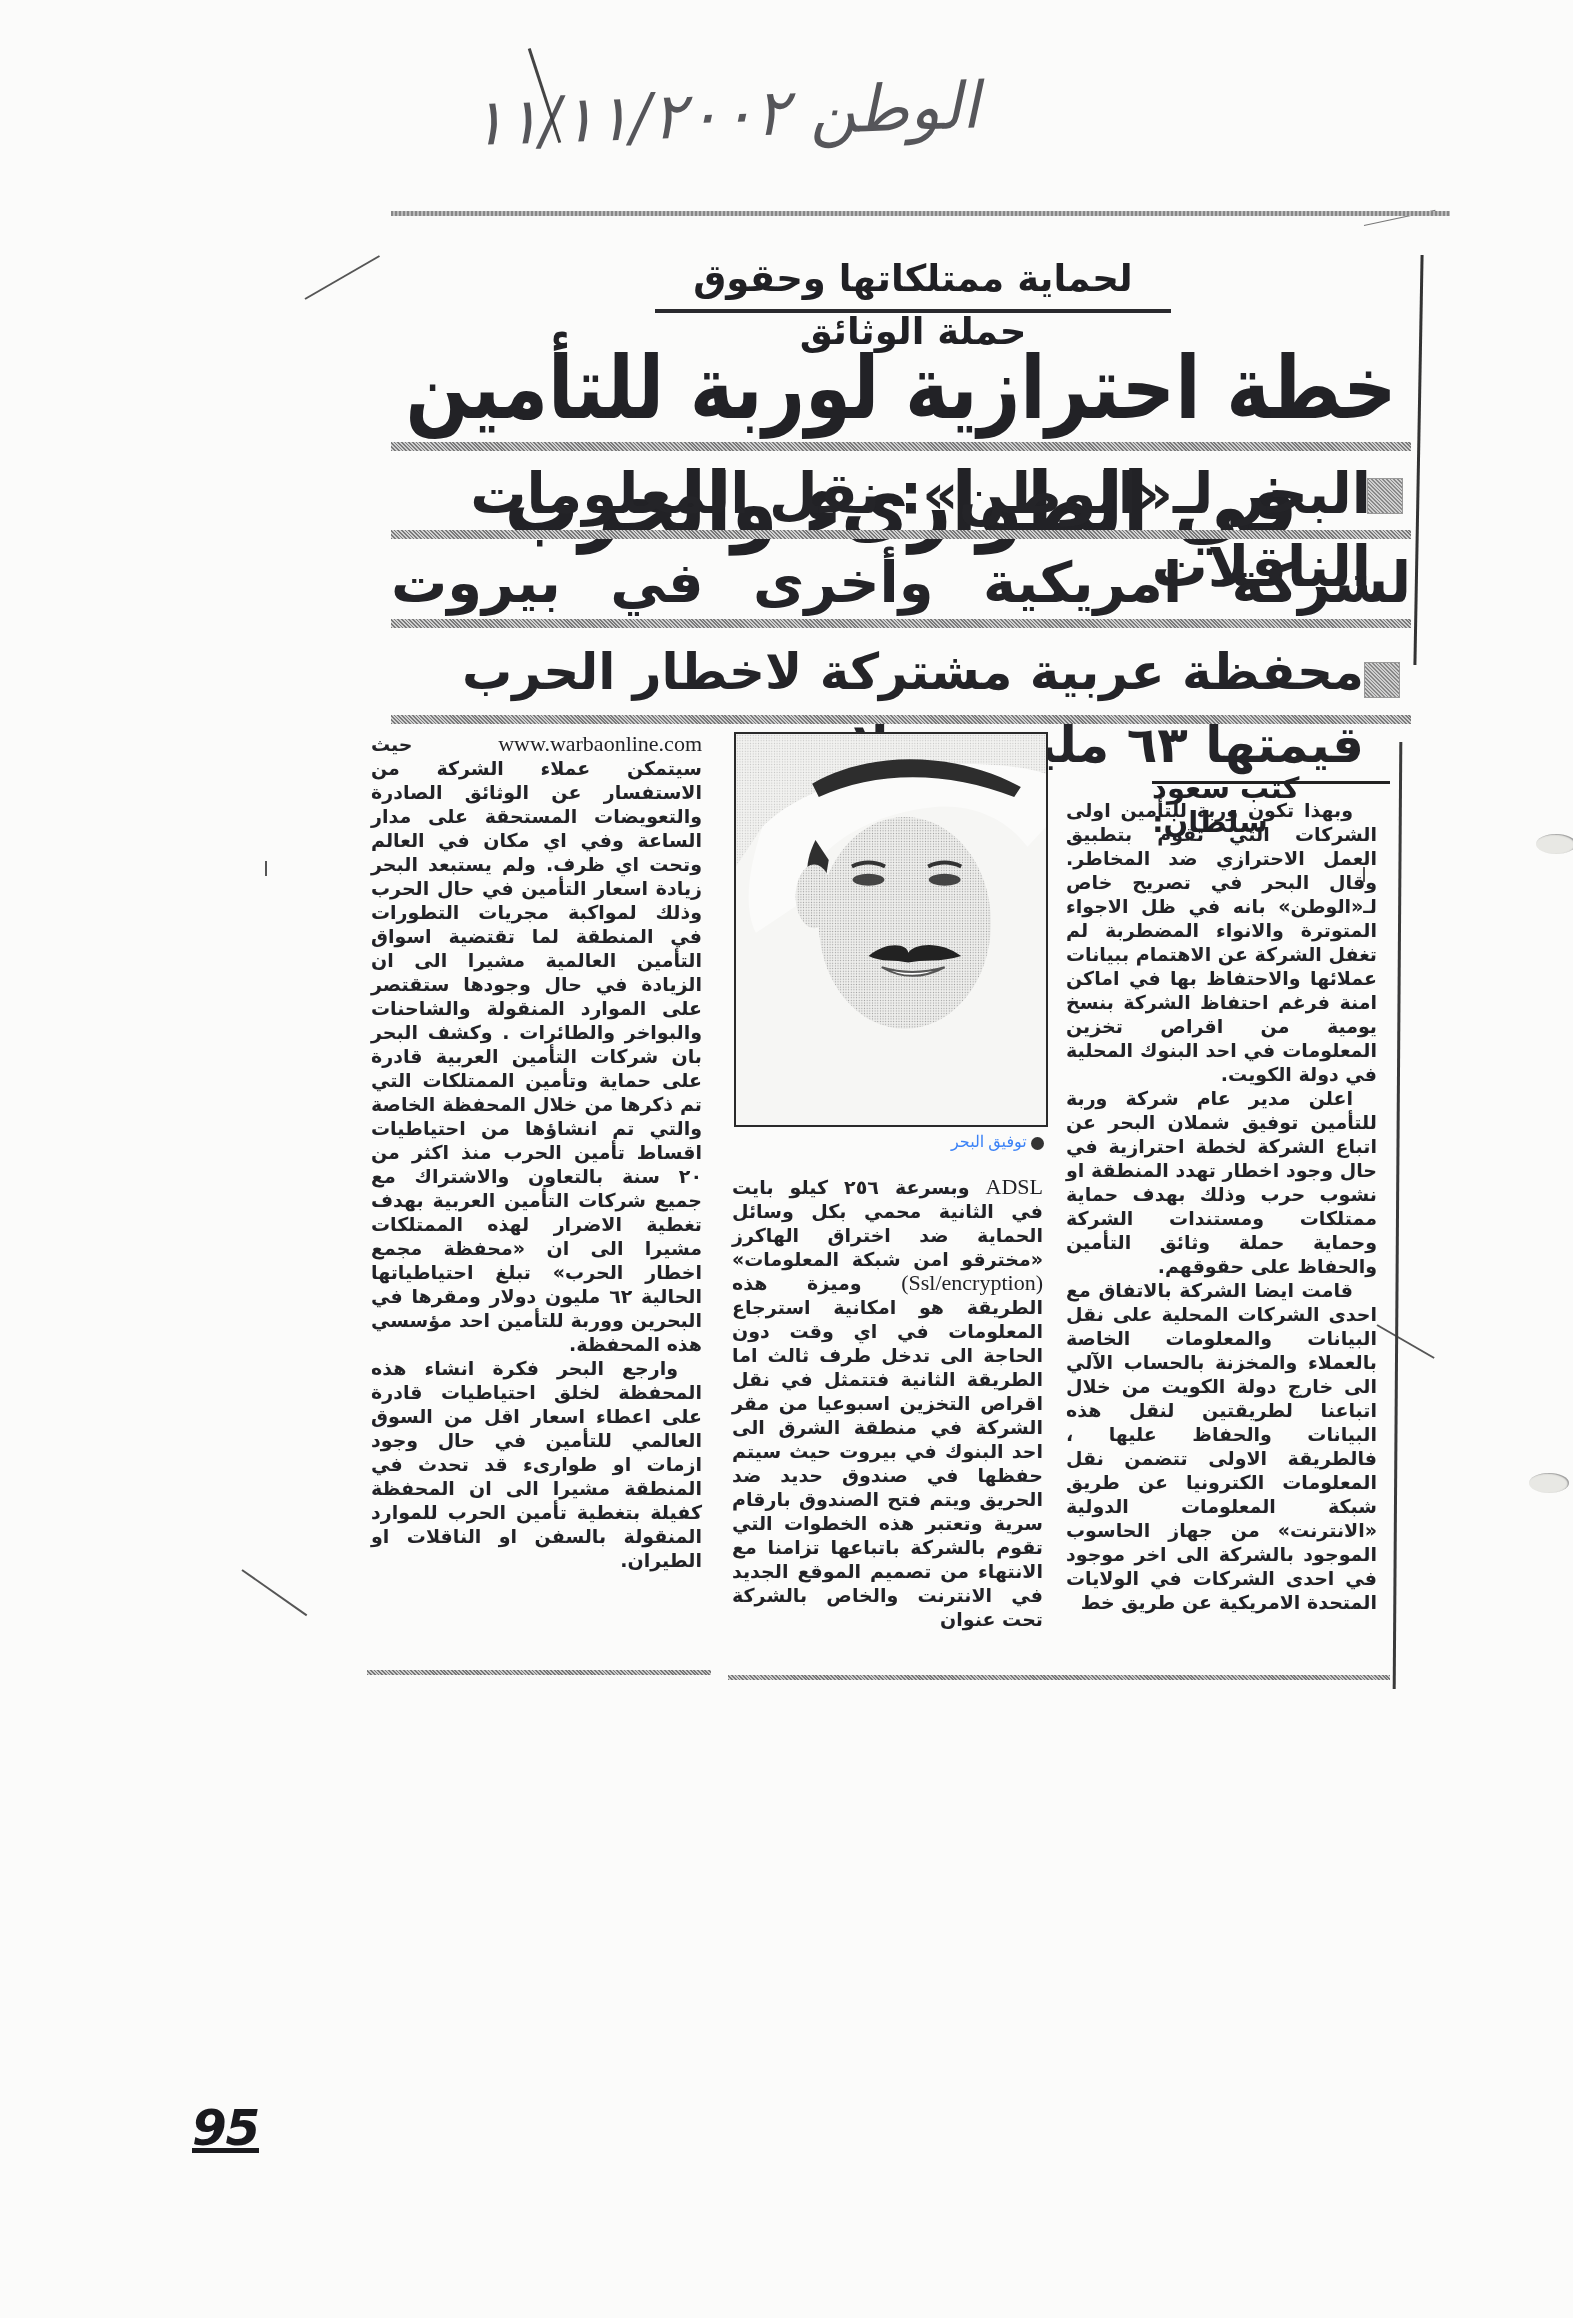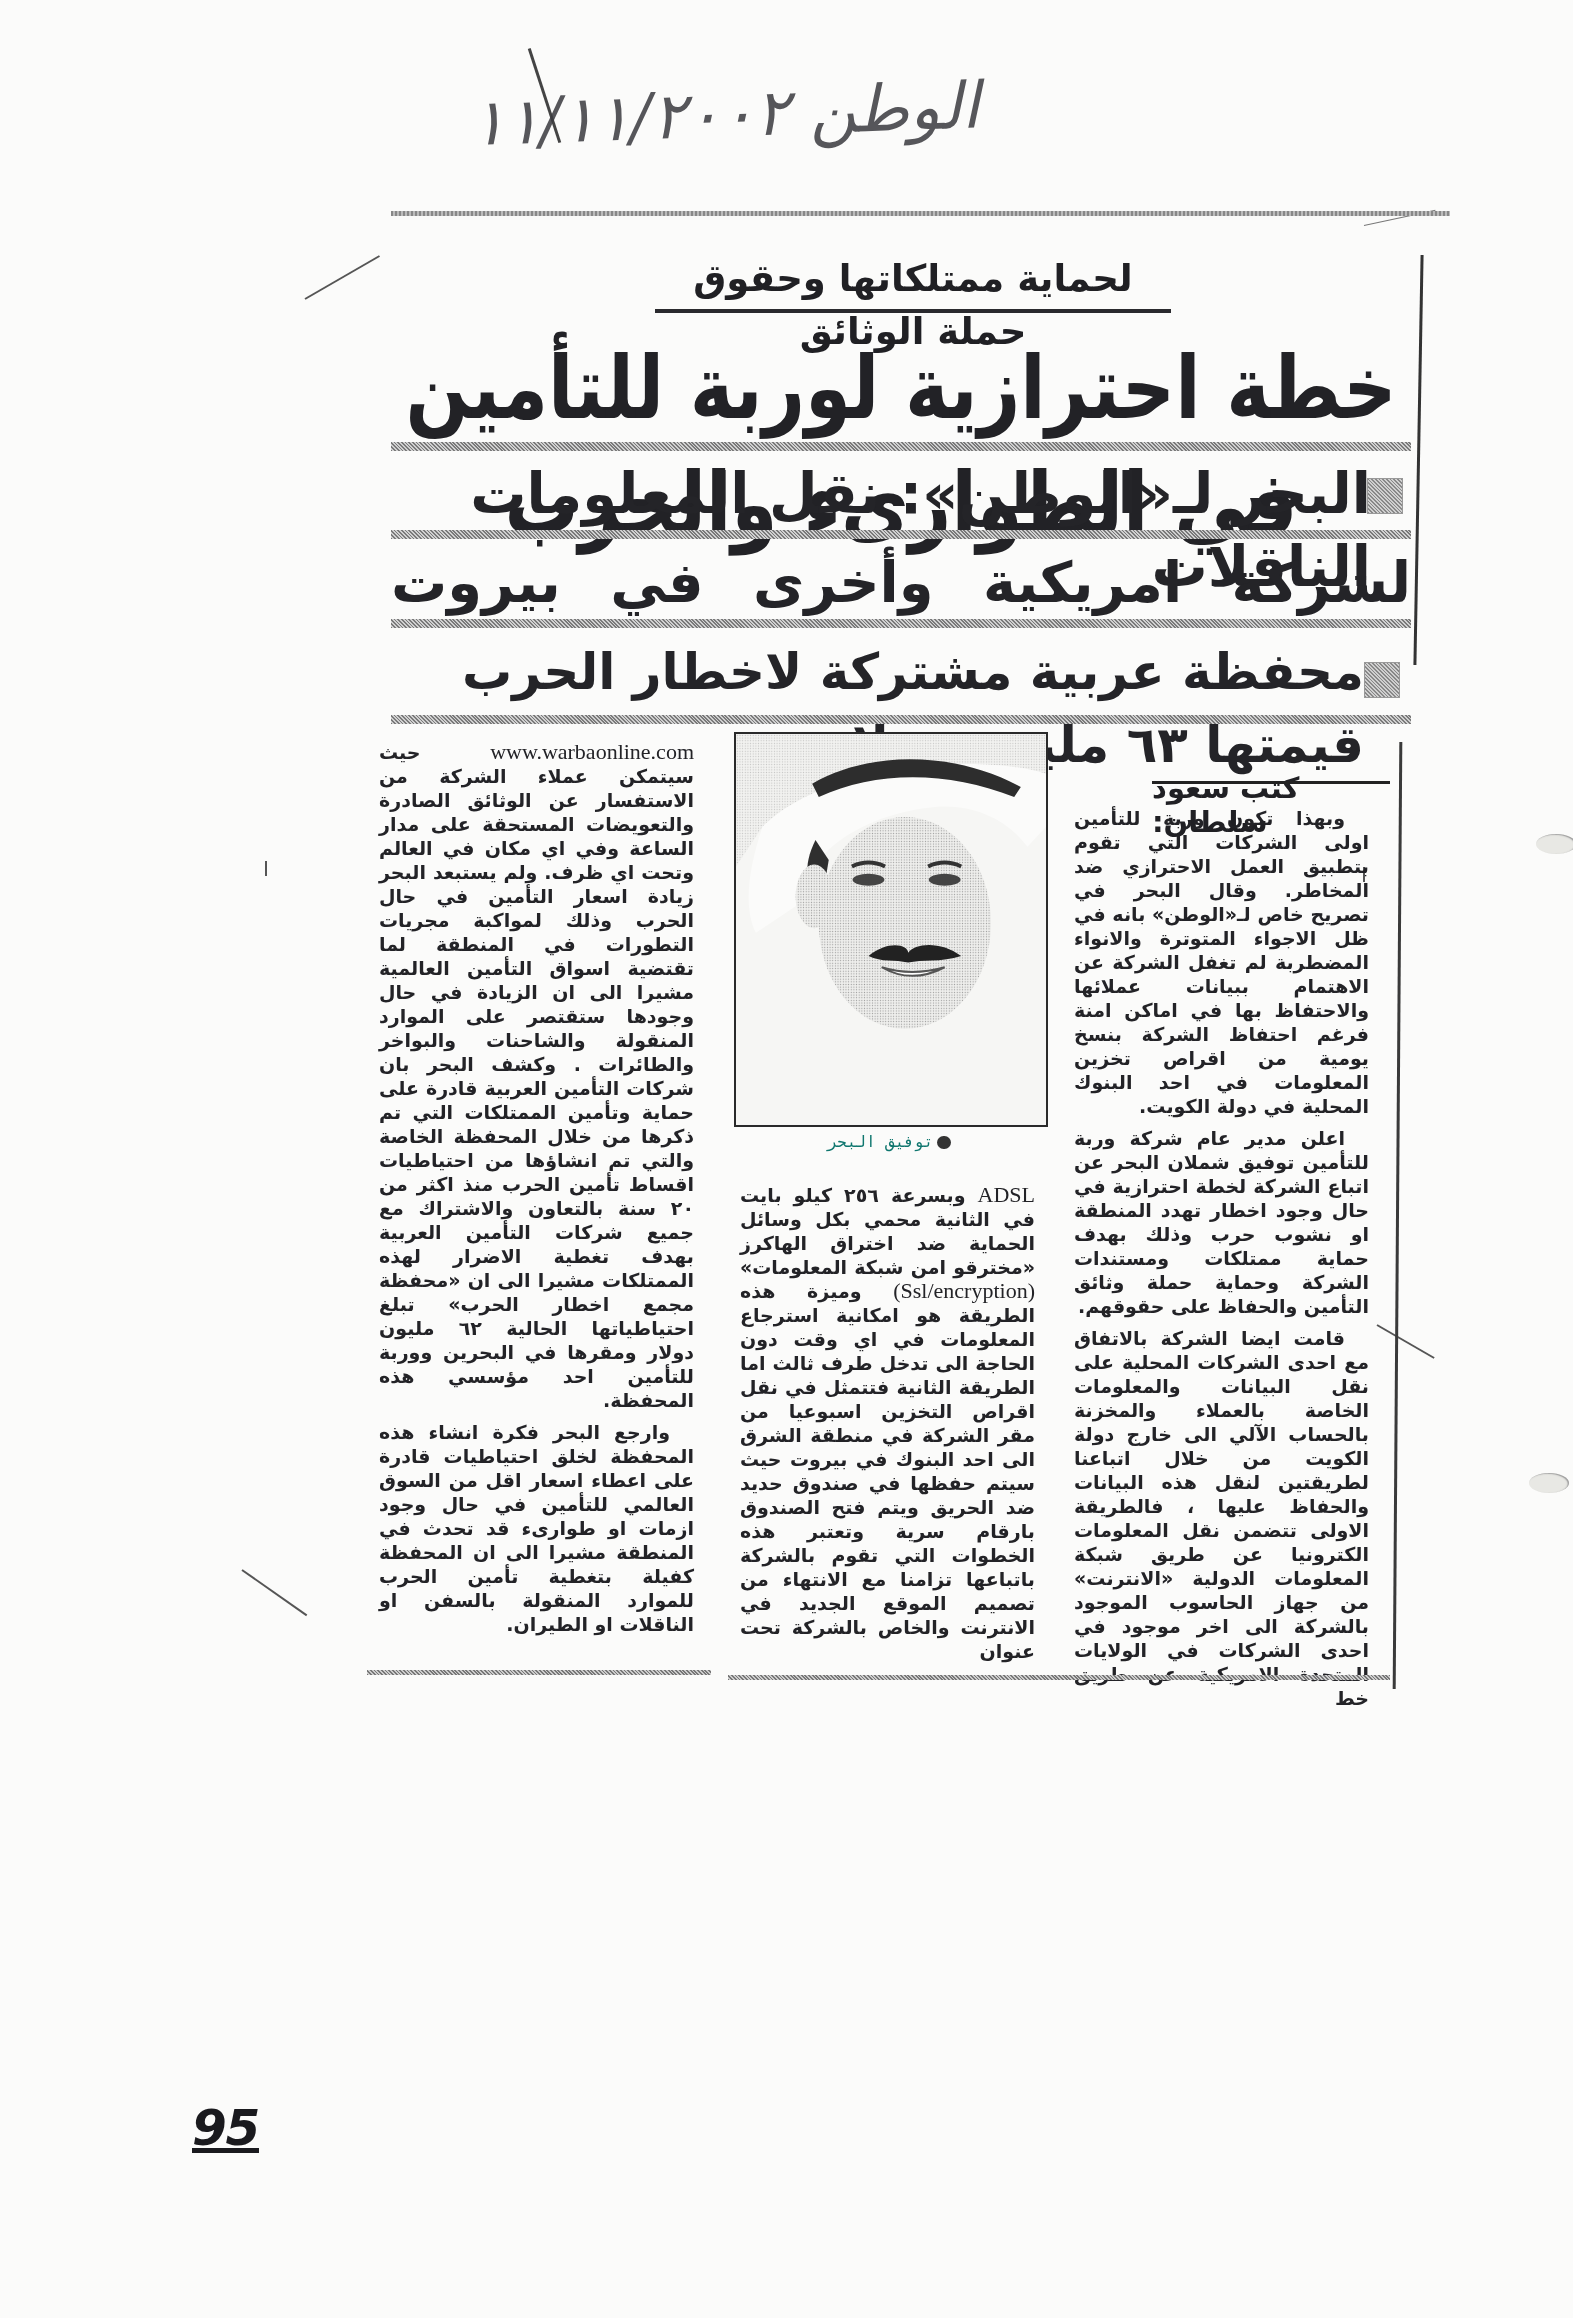--- a/index.html
+++ b/index.html
@@ -62,43 +62,43 @@
       background: repeating-linear-gradient(45deg,#888 0 1.3px,#cfcfcf 1.3px 2.6px);
       border: 0.7px solid #999; }
     .sq1 { left: 1367px; top: 478px; }
     .sq2 { left: 1364px; top: 662px; }
 
     
     .col {
       direction: rtl; text-align: justify; text-align-last: right;
       font-size: 19px; line-height: 24px; font-weight: bold; color: #232327;
     }
-    .col p { margin: 8px; }
+    .col p { margin: 0; }
     .col .indent { text-indent: 24px; }
     .col-right { left: 1066px; top: 798px; width: 311px; }
     .col-mid   { left: 732px; top: 1175px; width: 311px; }
     .col-left  { left: 371px; top: 732px; width: 331px; }
     .en { font-family: "Liberation Serif", serif; font-weight: normal; font-size: 22px; direction: ltr; unicode-bidi: embed; }
 
     .byline {
       left: 1152px; top: 771px; width: 258px;
       font-size: 29px; font-weight: bold; direction: rtl; text-align: left; color: #202024;
     }
     .byline-rule { left: 1152px; top: 781px; width: 238px; height: 3.3px; background: #222; }
 
     
     .photo {
       left: 734px; top: 732px; width: 310px; height: 391px;
       border: 2.6px solid #2a2a2a; background: #f4f4f2; overflow: hidden;
     }
     .photo svg { width: 100%; height: 100%; display: block; }
     .caption {
       left: 734px; top: 1132px; width: 310px;
-      font-family: Liberation Mono, monospace; font-size: 16px;
-      direction: rtl; text-align: center; color: #0f766e;
+      font-family: Liberation Serif, serif; font-size: 16px;
+      direction: rtl; text-align: right; color: #3b82f6;
     }
     .caption .dot { display: inline-block; width: 13.2px; height: 13.2px; border-radius: 50%; background: #333; vertical-align: middle; margin-left: 4px; }
 
     .bottom-rule1 { left: 367px; top: 1670px; width: 344px; height: 5.3px;
       background: repeating-linear-gradient(45deg,#777 0 1.3px,#ccc 1.3px 2.6px); }
     .bottom-rule2 { left: 728px; top: 1675px; width: 662px; height: 5.3px;
       background: repeating-linear-gradient(45deg,#777 0 1.3px,#ccc 1.3px 2.6px); }
 
     .page-num {
       left: 192px; top: 2099px; font-family: "DejaVu Sans", sans-serif;

